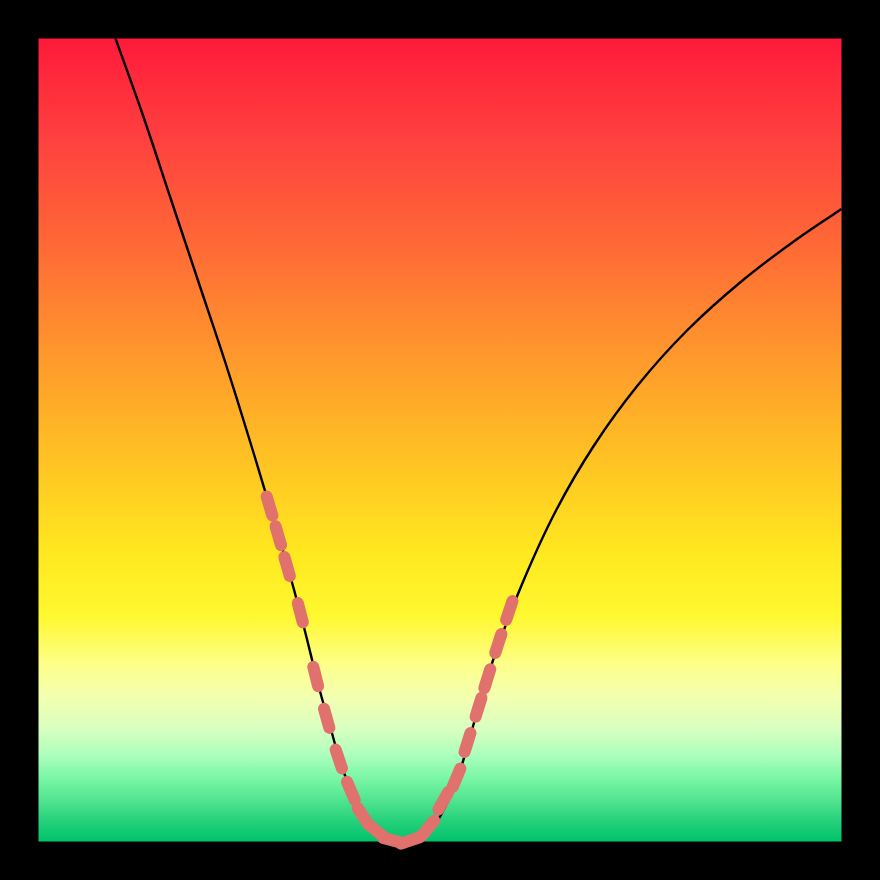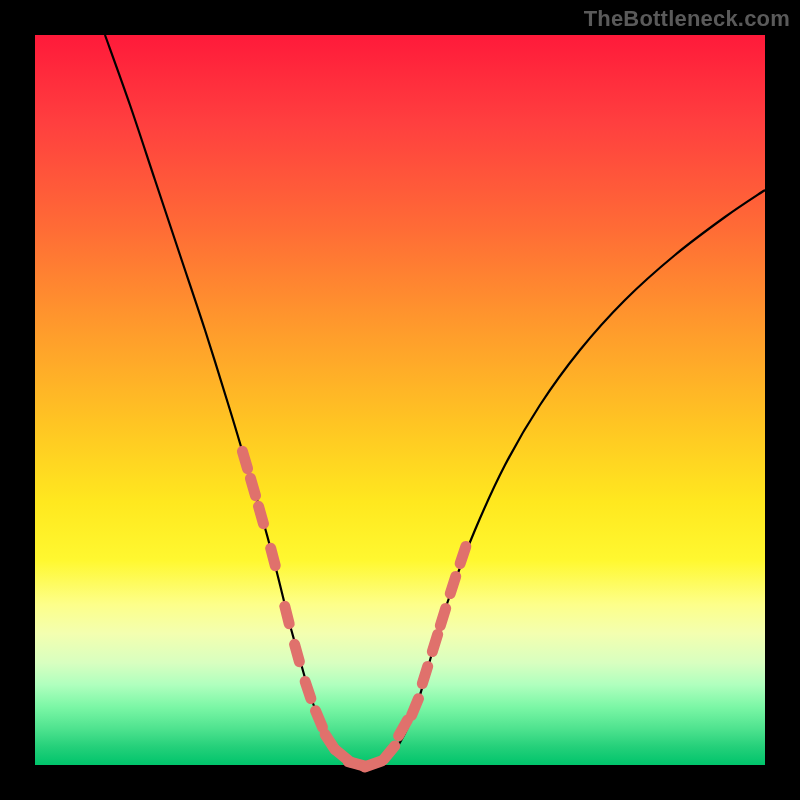--- a/index.html
+++ b/index.html
@@ -56,21 +56,20 @@
     top: 0;
     width: 730px;
     height: 730px;
     overflow: visible;
   }
 </style>
 </head>
 <body>
 
 <div class="frame">
-  <div class="watermark">TheBottleneck.com</div>
   <div class="plot-area">
     <svg class="curve" viewBox="0 0 730 730" preserveAspectRatio="none">
       <path id="main-curve" fill="none" stroke="#000000" stroke-width="2.2" d="M 70 0 C 74.16666666666667 11.666666666666666, 86.66666666666667 45.83333333333333, 95 70 C 103.33333333333333 94.16666666666667, 111.66666666666667 120, 120 145 C 128.33333333333334 170, 136.66666666666666 195, 145 220 C 153.33333333333334 245, 161.66666666666666 269.1666666666667, 170 295 C 178.33333333333334 320.8333333333333, 188.33333333333334 353.3333333333333, 195 375 C 201.66666666666666 396.6666666666667, 205 408.3333333333333, 210 425 C 215 441.6666666666667, 220 457.5, 225 475 C 230 492.5, 235 510.8333333333333, 240 530 C 245 549.1666666666666, 250.83333333333334 574.1666666666666, 255 590 C 259.1666666666667 605.8333333333334, 261.6666666666667 613.3333333333334, 265 625 C 268.3333333333333 636.6666666666666, 271.6666666666667 650, 275 660 C 278.3333333333333 670, 280.8333333333333 675.8333333333334, 285 685 C 289.1666666666667 694.1666666666666, 294.1666666666667 707.5, 300 715 C 305.8333333333333 722.5, 313.3333333333333 727.5, 320 730 C 326.6666666666667 732.5, 333.3333333333333 732.5, 340 730 C 346.6666666666667 727.5, 353.3333333333333 724.1666666666666, 360 715 C 366.6666666666667 705.8333333333334, 373.6666666666667 691.6666666666666, 380 675 C 386.3333333333333 658.3333333333334, 392.1666666666667 634.1666666666666, 398 615 C 403.8333333333333 595.8333333333334, 408 580, 415 560 C 422 540, 430.8333333333333 516.6666666666666, 440 495 C 449.1666666666667 473.3333333333333, 459.1666666666667 450.8333333333333, 470 430 C 480.8333333333333 409.1666666666667, 492.5 389.1666666666667, 505 370 C 517.5 350.8333333333333, 530.8333333333334 332.5, 545 315 C 559.1666666666666 297.5, 574.1666666666666 280.8333333333333, 590 265 C 605.8333333333334 249.16666666666666, 623.3333333333334 233.83333333333334, 640 220 C 656.6666666666666 206.16666666666666, 675 192.83333333333334, 690 182 C 705 171.16666666666666, 723.3333333333334 159.5, 730 155"></path>
       <g id="marker-group">
           <line x1="207.44320503277763" y1="416.3708169856245" x2="212.55679496722237" y2="433.6291830143755" stroke="#e0716c" stroke-width="11" stroke-linecap="round"></line>
           <line x1="215.48603413252883" y1="443.3582423305678" x2="220.51396586747117" y2="460.6417576694322" stroke="#e0716c" stroke-width="11" stroke-linecap="round"></line>
           <line x1="223.5275098489236" y1="471.3462844712326" x2="228.4724901510764" y2="488.6537155287674" stroke="#e0716c" stroke-width="11" stroke-linecap="round"></line>
           <line x1="235.73529533411545" y1="513.2895974389055" x2="240.26470466588455" y2="530.7104025610945" stroke="#e0716c" stroke-width="11" stroke-linecap="round"></line>
           <line x1="249.817179374673" y1="571.268717498692" x2="254.182820625327" y2="588.731282501308" stroke="#e0716c" stroke-width="11" stroke-linecap="round"></line>
           <line x1="259.5733306703203" y1="609.3333238225723" x2="264.4266693296797" y2="626.6666761774277" stroke="#e0716c" stroke-width="11" stroke-linecap="round"></line>

